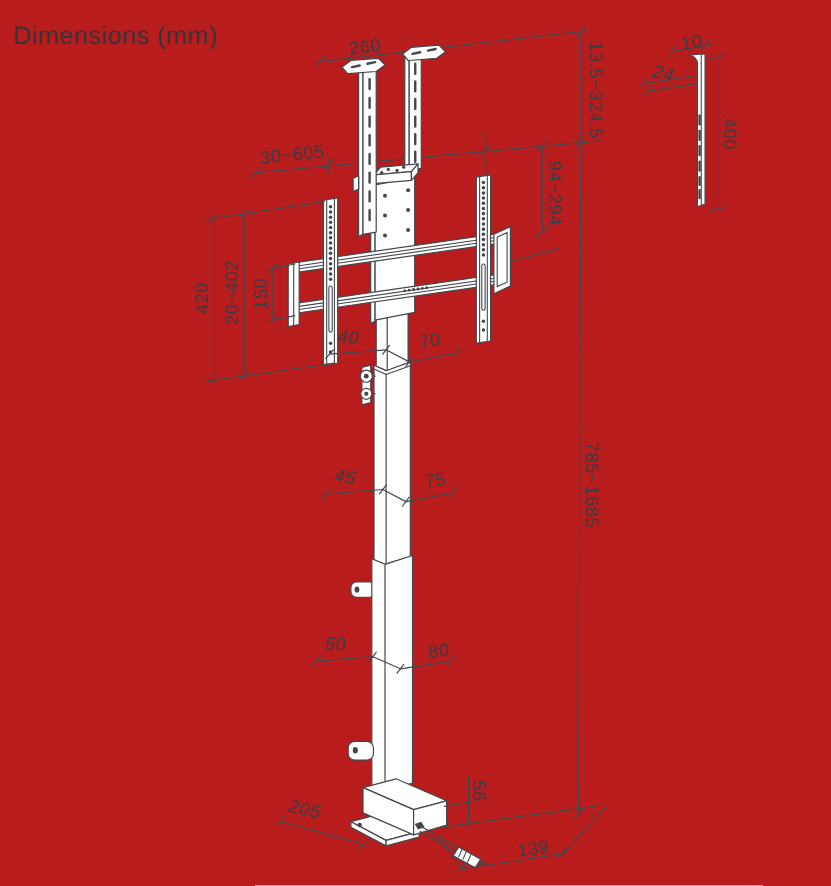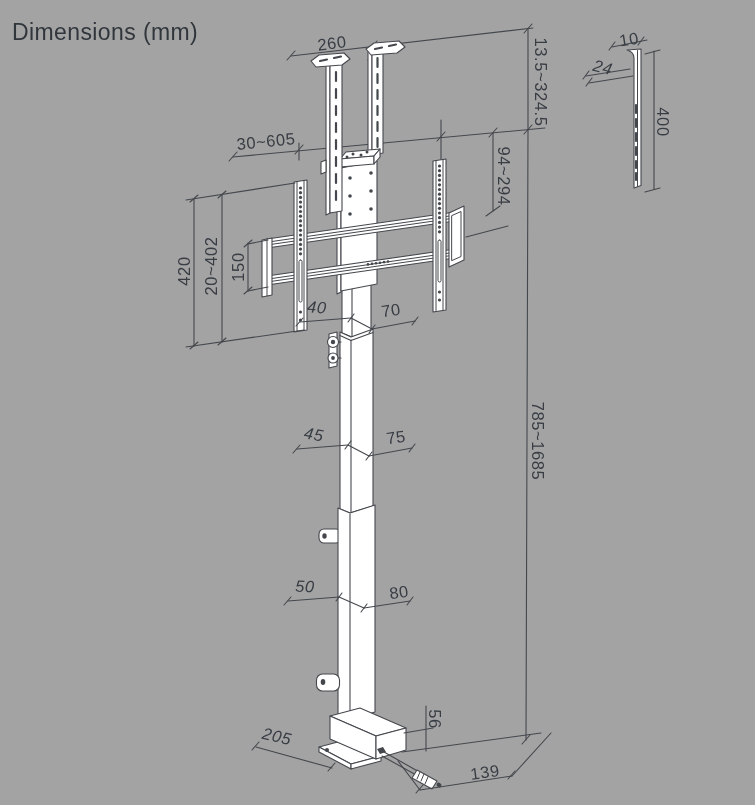--- a/index.html
+++ b/index.html
@@ -1,16 +1,16 @@
 <!DOCTYPE html>
 <html><head>
 <meta charset="utf-8">
 <style>
   html,body{margin:0;padding:0;background:#ffffff;}
-  .page{position:relative;width:755px;height:805px;background:#a3a3a3;overflow:hidden;
+  .page{position:relative;width:755px;height:805px;background:#b91c1c;overflow:hidden;
         font-family:"Liberation Sans", sans-serif;}
   svg{display:block;}
   .ln{fill:none;stroke:#44484d;stroke-width:1.1;stroke-linecap:round;stroke-linejoin:round;}
   .thin{fill:none;stroke:#44484d;stroke-width:1;stroke-linecap:round;}
   .wh{fill:#ffffff;stroke:#44484d;stroke-width:1.1;stroke-linejoin:round;}
   .dk{fill:#43474c;stroke:none;}
   .slot{fill:none;stroke:#44484d;stroke-width:2.2;stroke-linecap:round;}
   .dim{fill:#383d44;font-size:16.5px;letter-spacing:0.6px;text-anchor:middle;}
   .dim.it{font-style:italic;}
   .ttl{fill:#31363c;font-size:23px;font-weight:500;letter-spacing:0.4px;}

